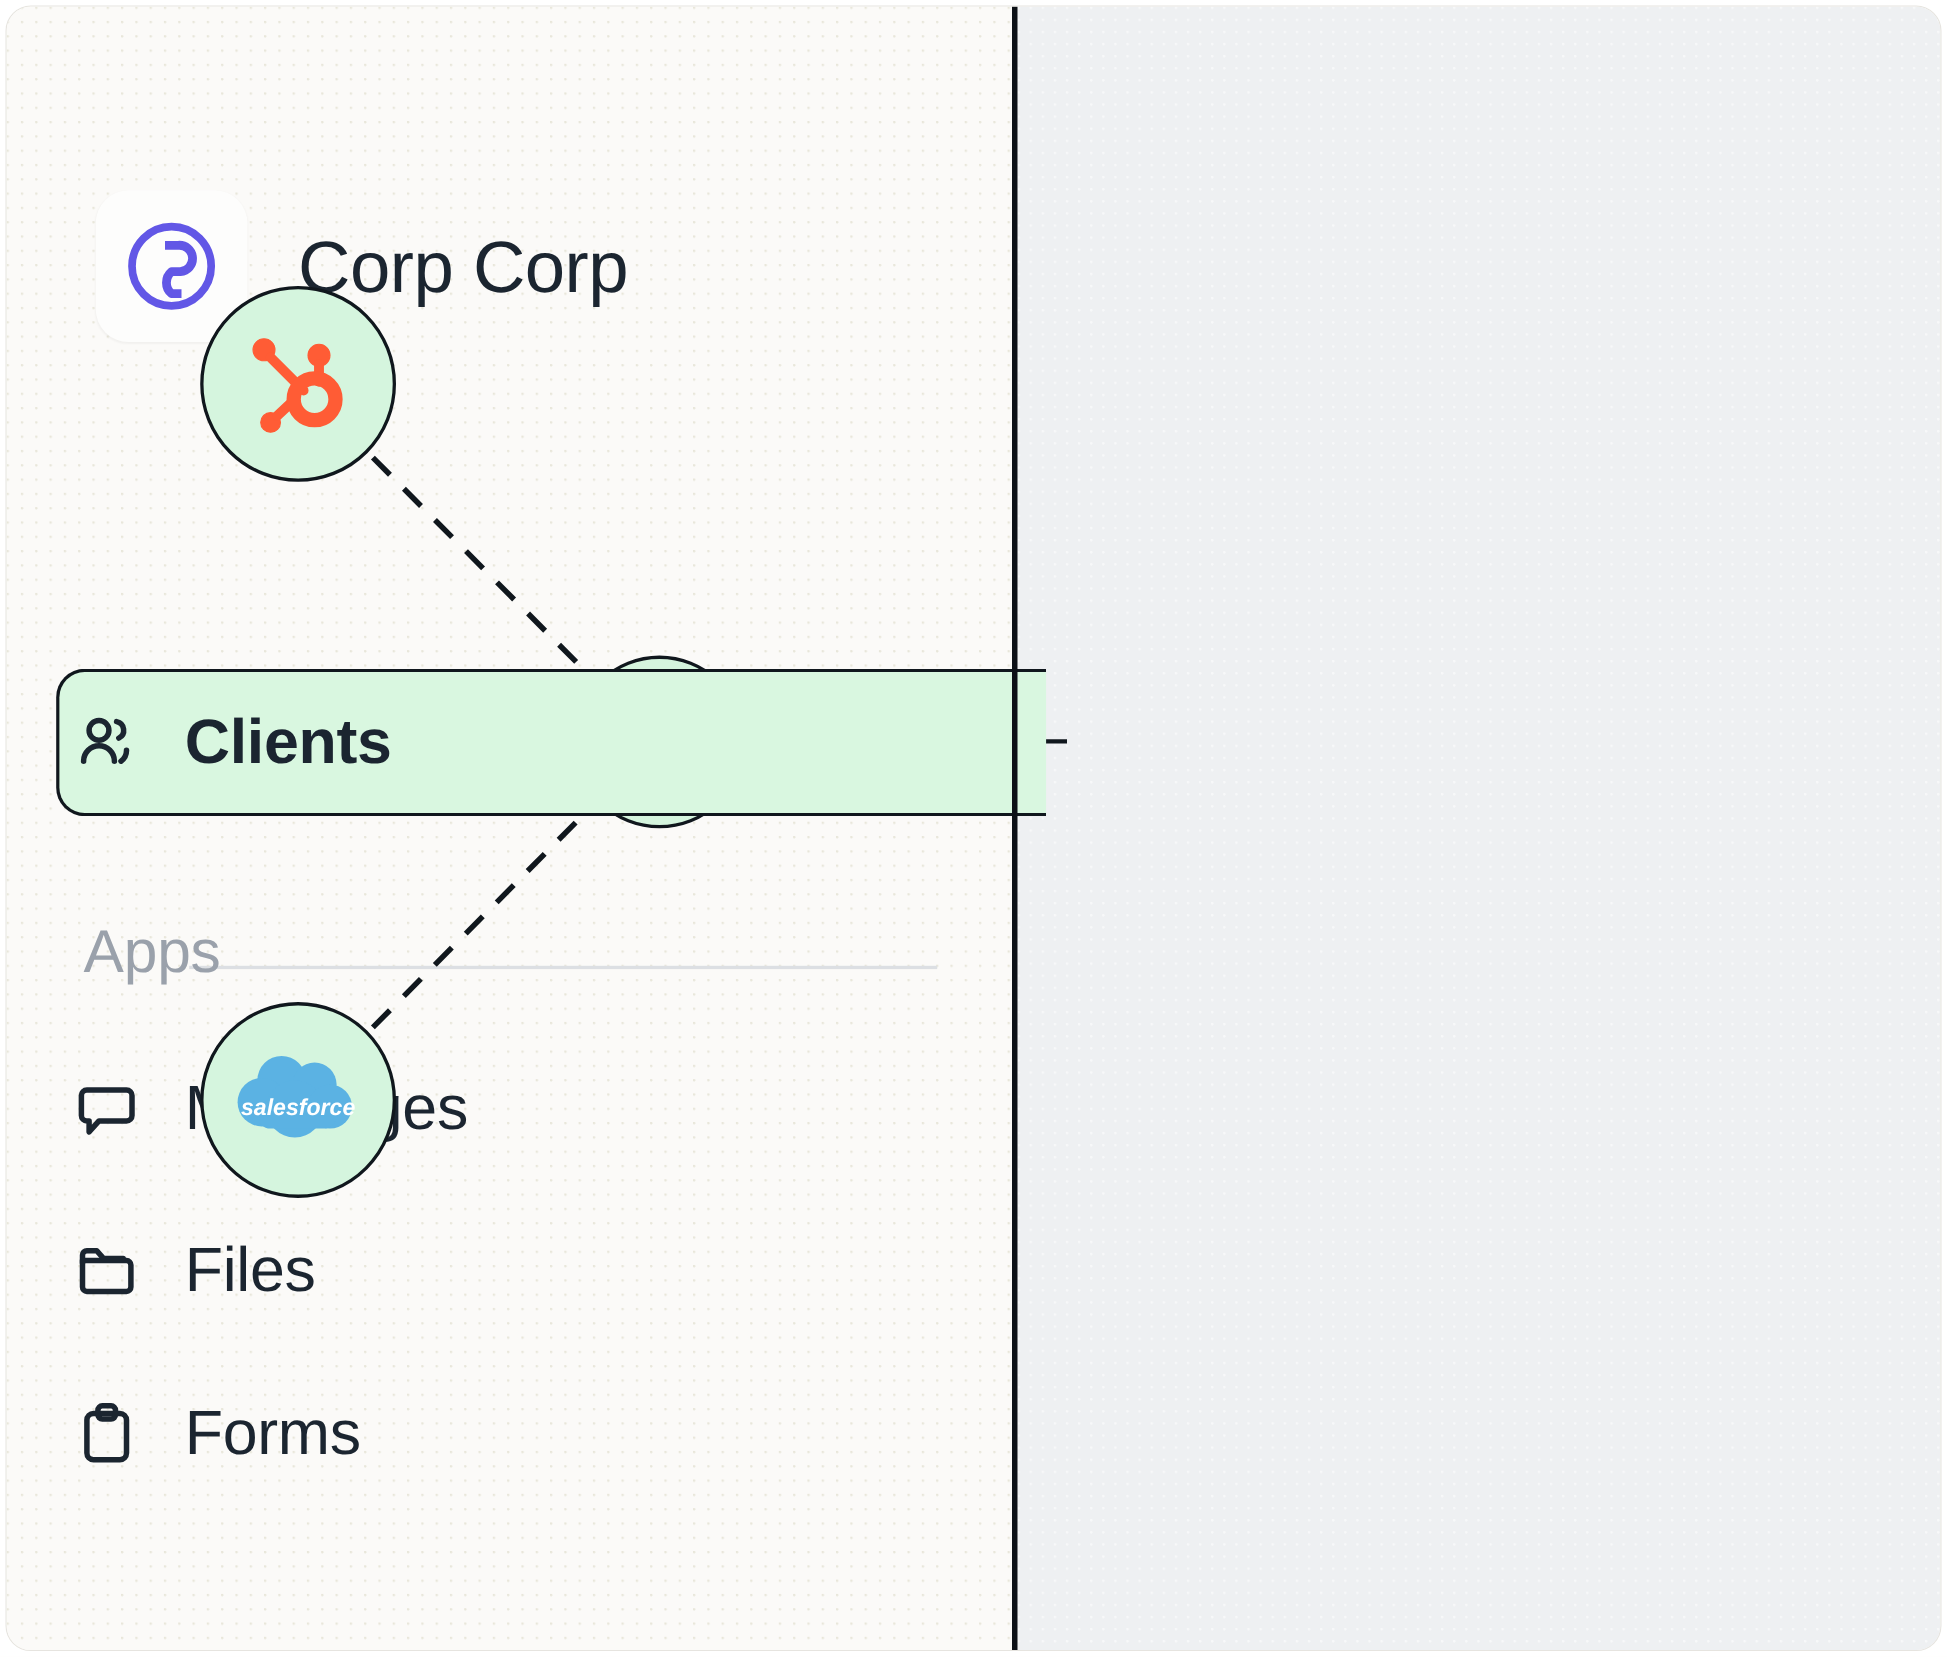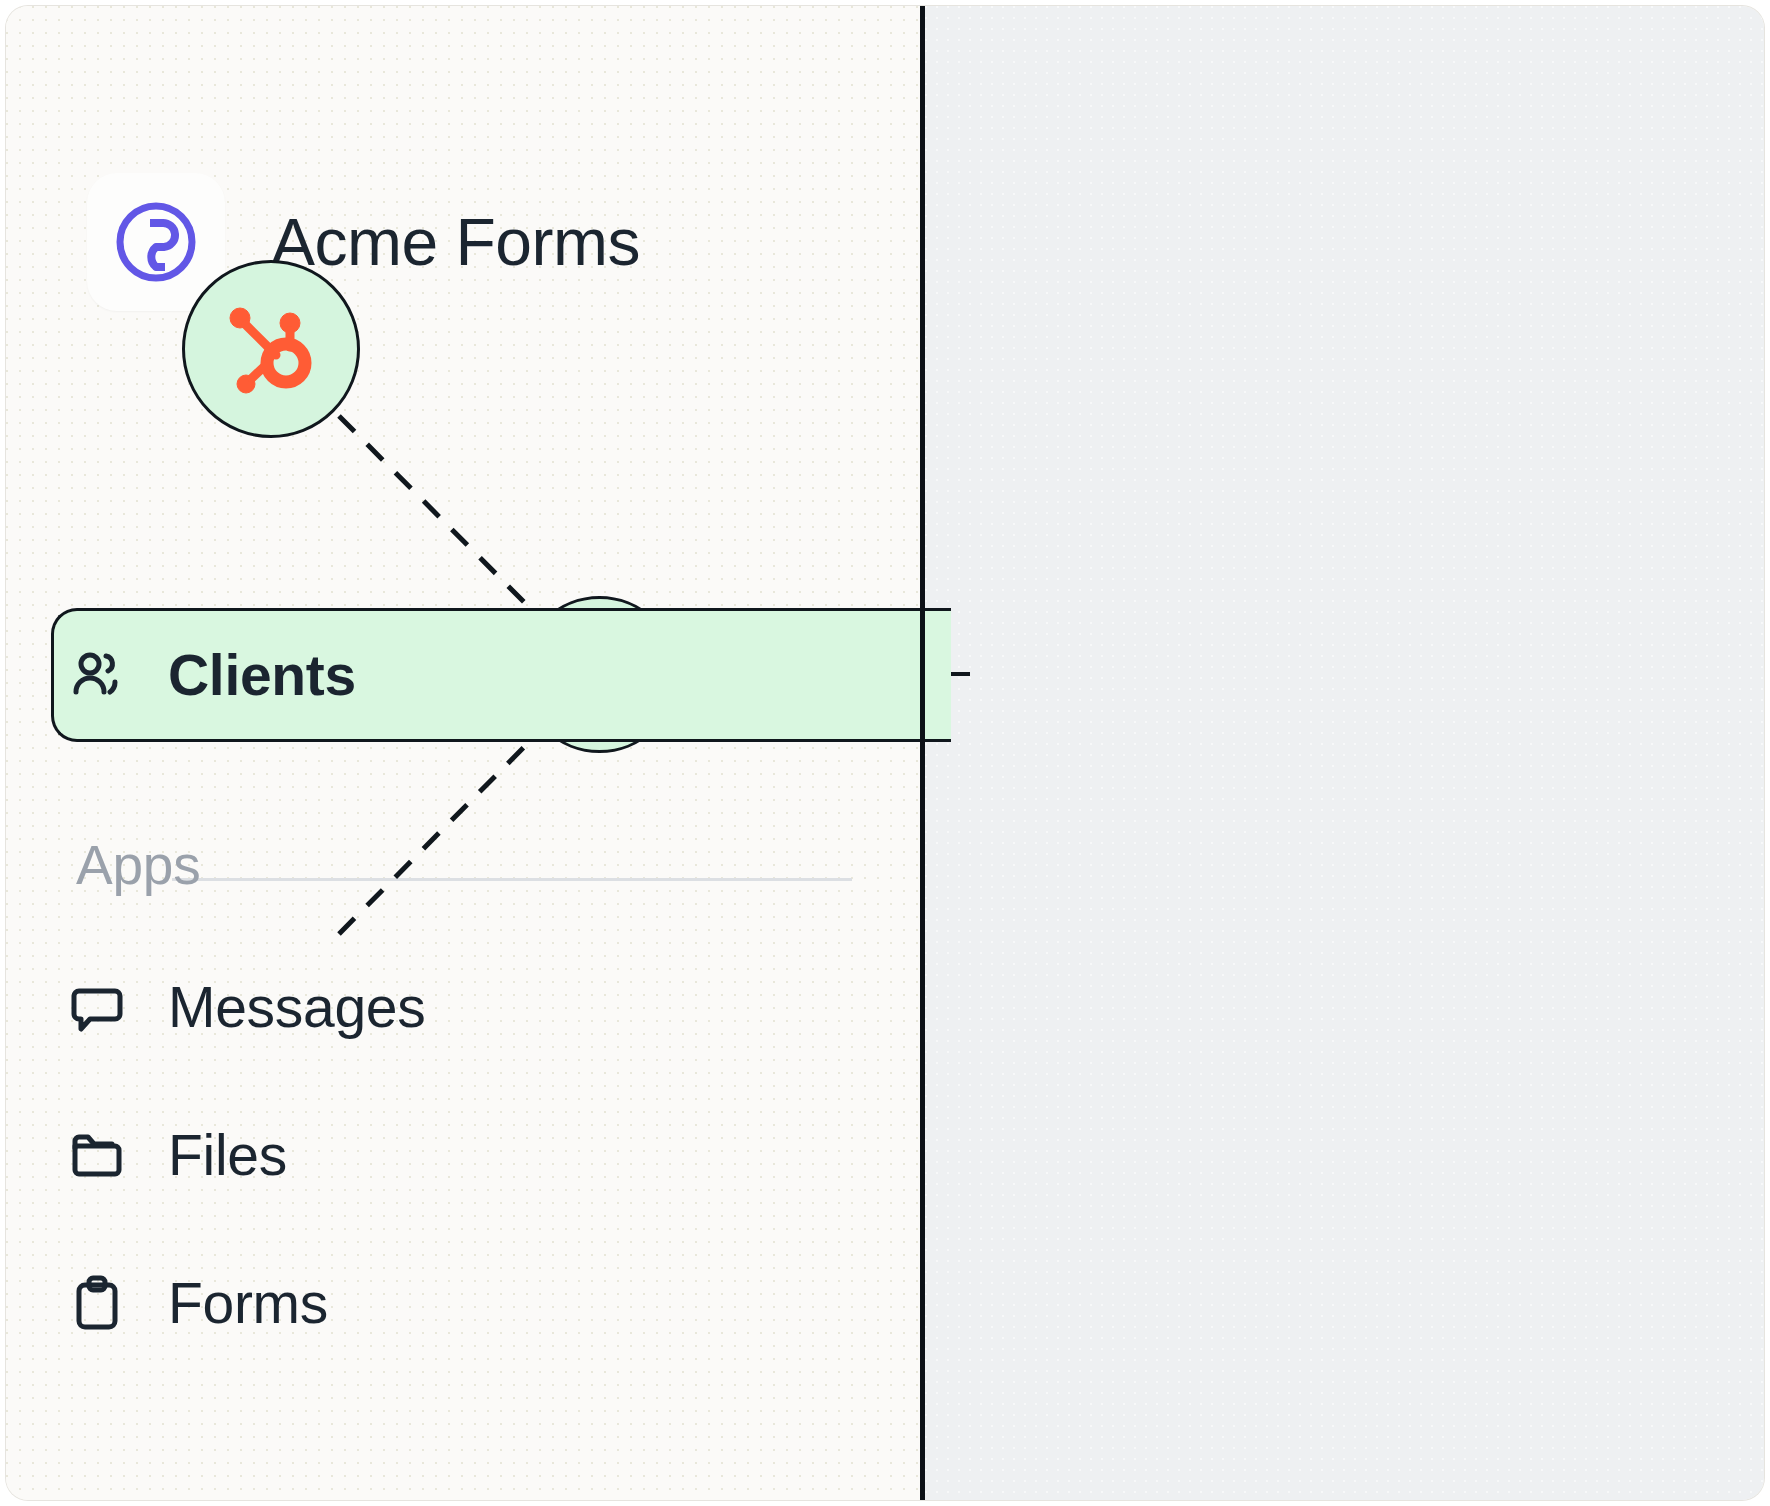--- a/index.html
+++ b/index.html
@@ -284,29 +284,42 @@
           <path d="M 13 43 A 30 30 0 0 1 69 28"></path>
 
           <path d="M 73 43 A 30 30 0 0 1 17 58"></path>
         </g>
 
         <path d="M 70 9 L 70 30 L 50 30 Z" fill="#10171d"></path>
         <path d="M 16 77 L 16 56 L 36 56 Z" fill="#10171d"></path>
       </svg>
     </div>
 
+    <div class="node node-salesforce">
+      <svg width="118" height="96" viewBox="0 0 118 96" xmlns="http://www.w3.org/2000/svg">
+        <g fill="#5bb2e3">
+          <circle cx="44" cy="30" r="22"></circle>
+          <circle cx="74" cy="34" r="20"></circle>
+          <circle cx="26" cy="50" r="22"></circle>
+          <circle cx="56" cy="56" r="26"></circle>
+          <circle cx="88" cy="54" r="20"></circle>
+          <rect x="22" y="50" width="72" height="24" rx="12"></rect>
+        </g>
+        <text class="sf-word" x="59" y="62" text-anchor="middle">salesforce</text>
+      </svg>
+    </div>
 
     <div class="workspace-header">
       <div class="logo-tile">
         <svg width="92" height="92" viewBox="0 0 92 92" xmlns="http://www.w3.org/2000/svg">
           <circle cx="46" cy="46" r="36" fill="none" stroke="#6257e6" stroke-width="7"></circle>
           <path d="M 40 27 L 52 27 A 12 12 0 0 1 54 51 L 46 51 A 13 13 0 0 0 46 71 L 55 71" fill="none" stroke="#6257e6" stroke-width="8" stroke-linecap="butt" stroke-linejoin="round"></path>
         </svg>
       </div>
-      <div class="workspace-name">Acme Forms</div>
+      <div class="workspace-name">Corp Corp</div>
     </div>
 
 
     <div class="nav-active">
       <span class="nav-icon">
         <svg width="58" height="58" viewBox="0 0 58 58" xmlns="http://www.w3.org/2000/svg">
           <circle cx="22" cy="18" r="9" fill="none" stroke="#1b2530" stroke-width="5"></circle>
           <path d="M 38 10 A 8 8 0 0 1 40 25" fill="none" stroke="#1b2530" stroke-width="5" stroke-linecap="round"></path>
           <path d="M 8 46 A 14 14 0 0 1 36 46" fill="none" stroke="#1b2530" stroke-width="5" stroke-linecap="round"></path>
           <path d="M 42 46 A 12 12 0 0 0 47 36" fill="none" stroke="#1b2530" stroke-width="5" stroke-linecap="round"></path>

